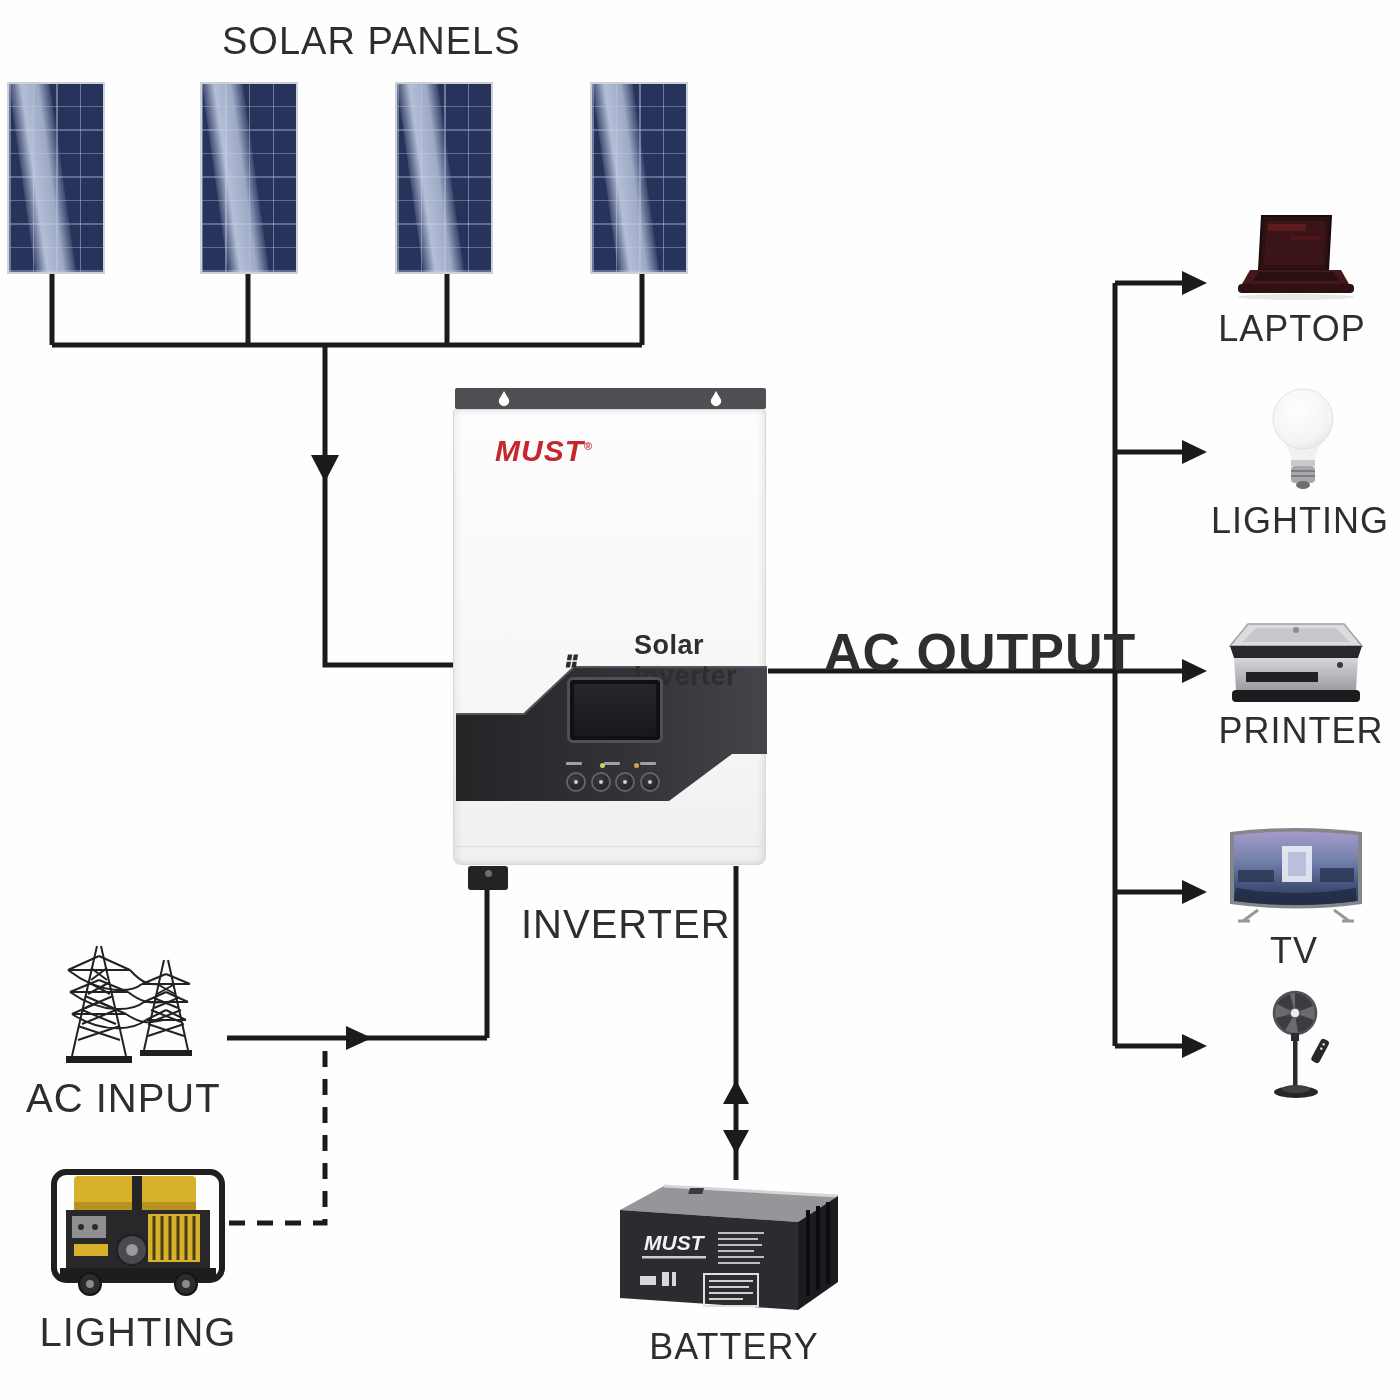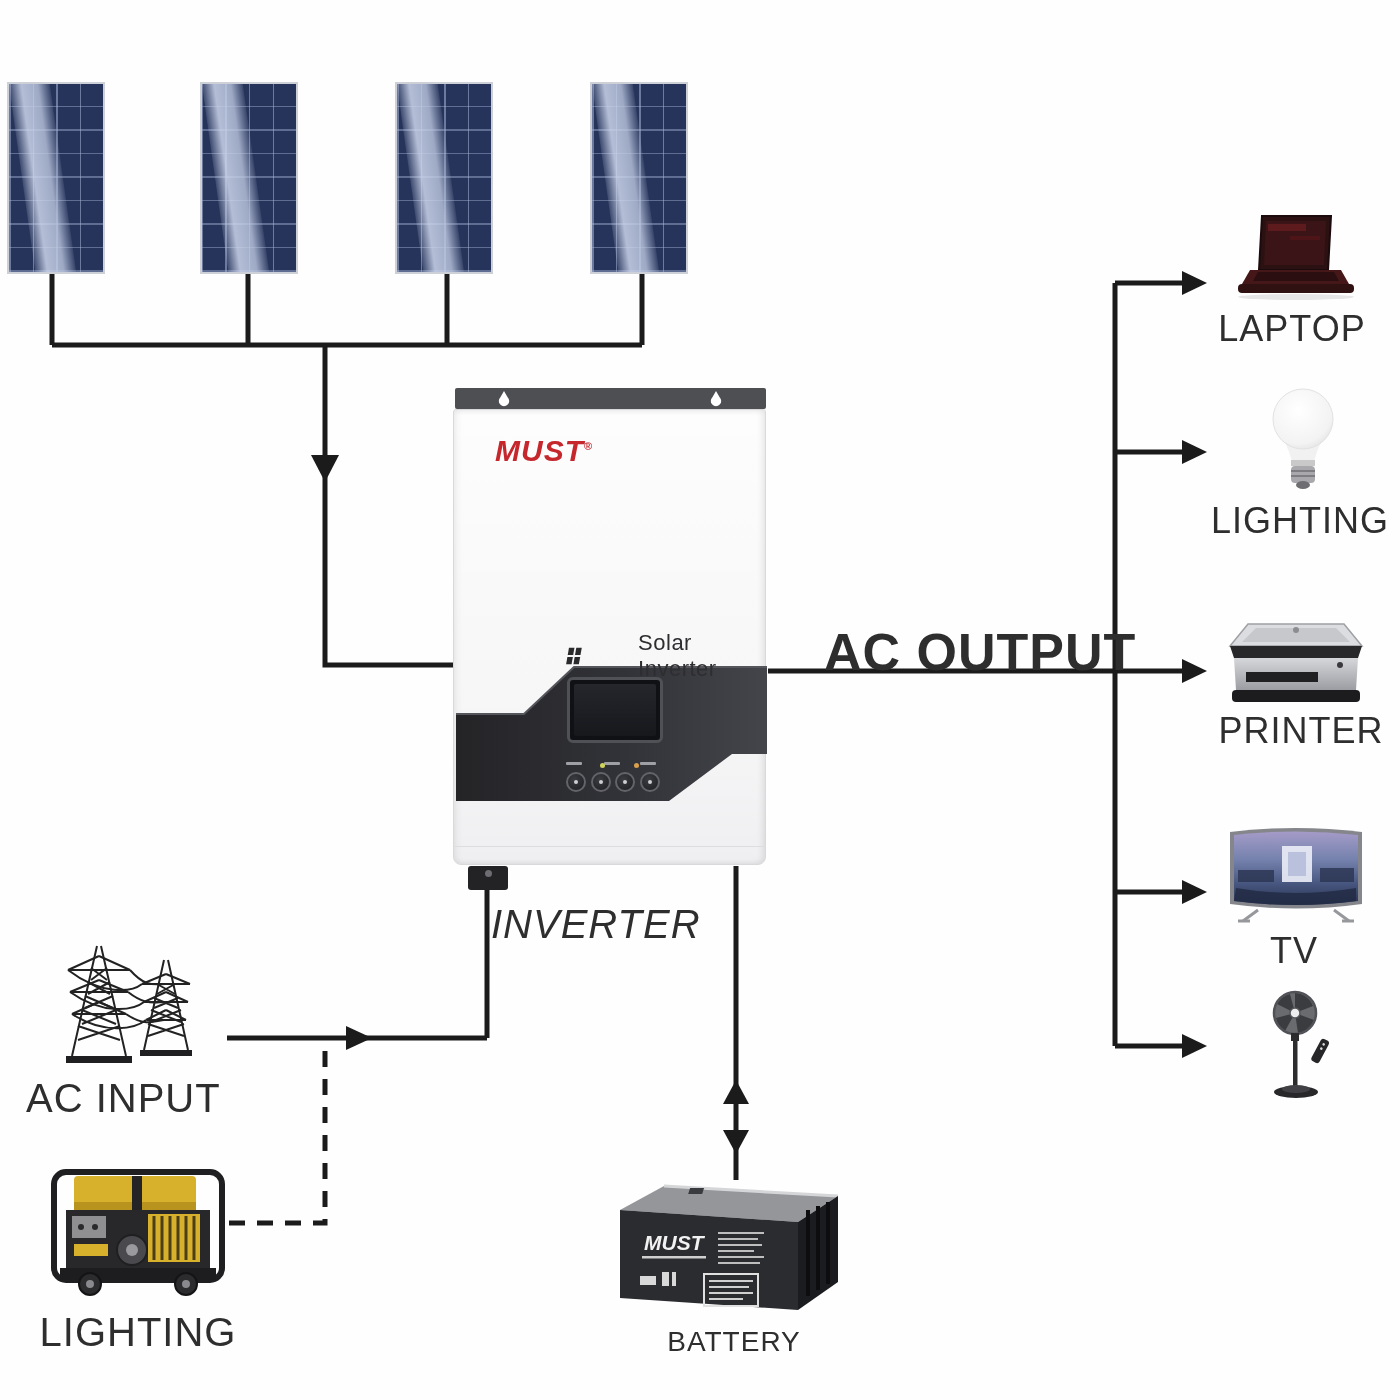--- a/index.html
+++ b/index.html
@@ -26,21 +26,21 @@
   .inv-topbar{position:absolute;left:2px;top:0;width:311px;height:21px;background:#4e4f52;
               border-radius:2px;}
   .inv-body{position:absolute;left:0;top:21px;width:313px;height:456px;
             background:linear-gradient(180deg,#fdfdfd 0%,#f6f6f7 70%,#efeff1 100%);
             border:1px solid #d9d9db;border-radius:3px 3px 8px 8px;box-sizing:border-box;
             box-shadow:inset 3px 0 6px rgba(0,0,0,.06), inset -3px 0 6px rgba(0,0,0,.08);}
   .must-logo{position:absolute;left:41px;top:24px;font-size:30px;font-weight:800;
              font-style:italic;color:#c5272d;letter-spacing:1px;}
   .must-logo sup{font-size:11px;font-style:normal;color:#c5272d;}
   .si-row{position:absolute;left:110px;top:220px;display:flex;align-items:center;gap:8px;}
-  .si-text{font-size:22px;font-weight:400;color:#2e2e31;letter-spacing:0.5px;margin-left:46px;}
+  .si-text{font-size:27px;font-weight:700;color:#2e2e31;letter-spacing:0.5px;margin-left:46px;}
   .lcd{position:absolute;left:113px;top:267px;width:96px;height:66px;background:#101114;
        border:3px solid #505156;border-radius:6px;box-sizing:border-box;}
   .lcd-screen{position:absolute;inset:4px;background:linear-gradient(180deg,#24262c,#16181c);
               border-radius:2px;}
   .inv-btn{position:absolute;top:362px;width:20px;height:20px;border-radius:50%;
            background:radial-gradient(circle at 40% 35%,#3b3c41,#1c1d20);
            border:2px solid #63646a;box-sizing:border-box;}
   .inv-btn::after{content:"";position:absolute;left:50%;top:50%;width:4px;height:4px;margin:-2px;
            border-radius:50%;background:#cfcfd2;}
   .btn-tag{position:absolute;top:352px;width:16px;height:3px;background:#9fa0a6;border-radius:1px;}
@@ -77,20 +77,21 @@
       <polygon points="723,1104 749,1104 736,1080"></polygon>
       <polygon points="723,1130 749,1130 736,1154"></polygon>
       <polygon points="1182,271 1182,295 1207,283"></polygon>
       <polygon points="1182,440 1182,464 1207,452"></polygon>
       <polygon points="1182,659 1182,683 1207,671"></polygon>
       <polygon points="1182,880 1182,904 1207,892"></polygon>
       <polygon points="1182,1034 1182,1058 1207,1046"></polygon>
     </g>
   </svg>
 
+  <div class="label" style="left:222px;top:20px;font-size:38px;">SOLAR PANELS</div>
 
   <div class="panel" style="left:7px;">
     <div class="grid"></div>
     <div class="sheen"></div>
   </div>
   <div class="panel" style="left:200px;">
     <div class="grid"></div>
     <div class="sheen"></div>
   </div>
   <div class="panel" style="left:395px;">
@@ -150,21 +151,21 @@
       <div class="inv-btn" style="left:112px;"></div>
       <div class="inv-btn" style="left:137px;"></div>
       <div class="inv-btn" style="left:161px;"></div>
       <div class="inv-btn" style="left:186px;"></div>
 
       <div class="inv-seam"></div>
     </div>
     <div class="inv-conn"></div>
   </div>
 
-  <div class="label" style="left:491px;top:902px;font-size:40px;font-style:italic;">INVERTER</div>
+  <div class="label" style="left:521px;top:902px;font-size:40px;">INVERTER</div>
 
   <div class="label center" style="left:824px;top:622px;width:200px;font-size:52px;font-weight:bold;">AC OUTPUT</div>
 
   <svg class="abs" style="left:42px;top:936px;" width="150" height="135" viewBox="0 0 150 135">
     <g stroke="#222222" stroke-width="2" fill="none">
       <path d="M55,10 L30,120 M59,10 L84,120"></path>
       <path d="M36,104 L78,90 M78,104 L36,90 M40,88 L74,74 M74,88 L40,74 M43,72 L71,60 M71,72 L43,60 M46,58 L68,46 M68,58 L46,46 M49,44 L65,32 M65,44 L49,32"></path>
       <path d="M26,34 H88 M57,20 L26,34 M57,20 L88,34"></path>
       <path d="M28,56 H86 M57,44 L28,56 M57,44 L86,56"></path>
       <path d="M30,78 H84 M57,66 L30,78 M57,66 L84,78"></path>
@@ -236,21 +237,21 @@
     <g fill="#d0d0d0">
         <rect x="103" y="104" width="44" height="2"></rect>
         <rect x="103" y="110" width="40" height="2"></rect>
       <rect x="103" y="116" width="44" height="2"></rect>
         <rect x="103" y="122" width="34" height="2"></rect>
       </g>
     <rect x="34" y="100" width="16" height="9" fill="#d8d8d8"></rect>
     <rect x="56" y="96" width="7" height="14" fill="#d8d8d8"></rect>
     <rect x="66" y="96" width="4" height="14" fill="#d8d8d8"></rect>
   </svg>
-  <div class="label center" style="left:634px;top:1326px;width:200px;font-size:28px;">BATTERY</div>
+  <div class="label center" style="left:634px;top:1326px;width:200px;font-size:36px;">BATTERY</div>
 
   <svg class="abs" style="left:1228px;top:212px;" width="135" height="92" viewBox="0 0 135 92">
     <polygon points="34,4 103,4 100,58 31,58" fill="#2b1112" stroke="#1c0b0c" stroke-width="2"></polygon>
     <polygon points="38,9 98,9 96,53 36,53" fill="#3a1416"></polygon>
     <rect x="40" y="12" width="38" height="7" fill="#6b1d20" opacity="0.75"></rect>
     <rect x="62" y="24" width="30" height="4" fill="#551619" opacity="0.7"></rect>
     <polygon points="22,58 113,58 121,72 14,72" fill="#451719"></polygon>
     <polygon points="30,60 106,60 111,69 25,69" fill="#2b0f10"></polygon>
     <rect x="10" y="72" width="116" height="9" rx="4" fill="#2f1112"></rect>
     <ellipse cx="68" cy="85" rx="58" ry="3" fill="#e6e6e6"></ellipse>

